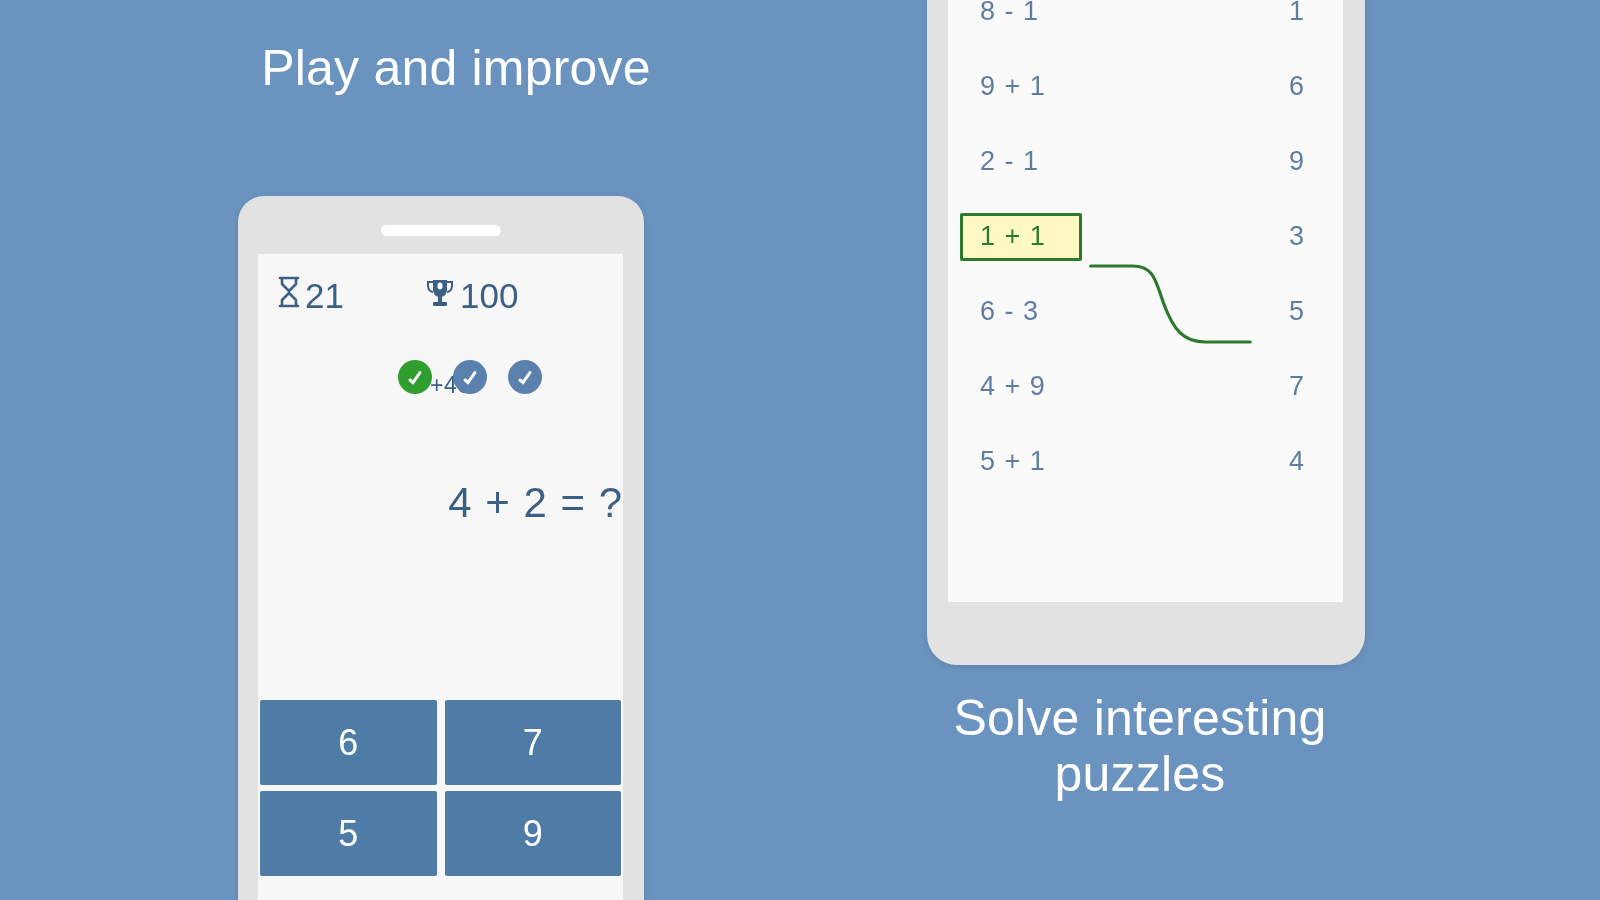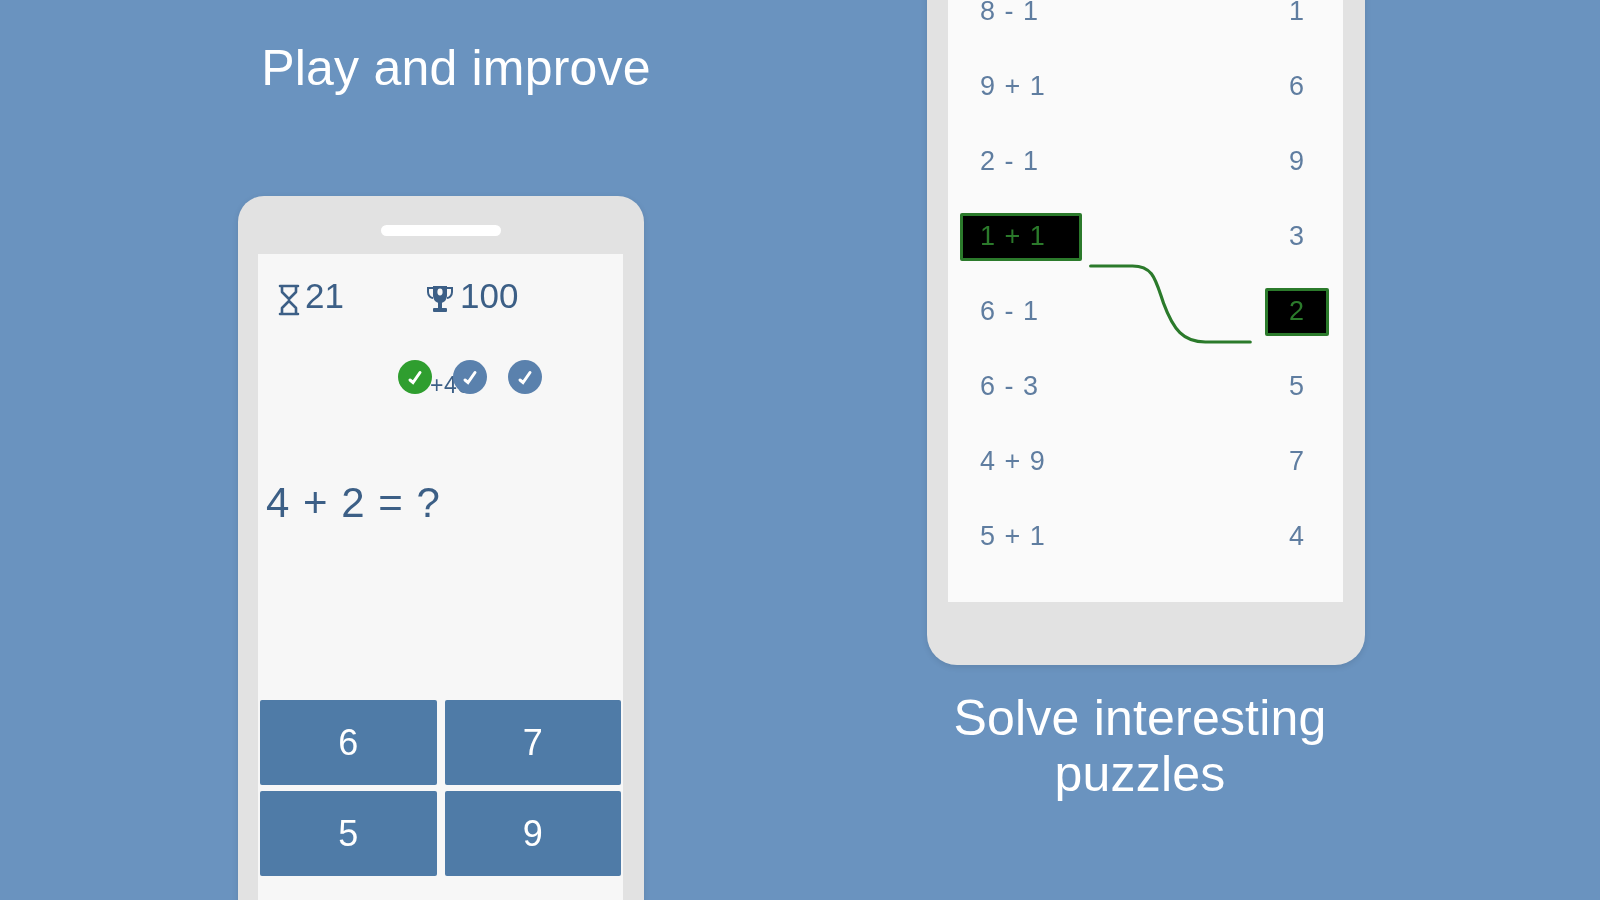--- a/index.html
+++ b/index.html
@@ -93,21 +93,21 @@
   .status-row {
     position: absolute;
     top: 22px;
     left: 0;
     right: 0;
     height: 44px;
   }
   .stat {
     position: absolute;
     display: flex;
-    align-items: flex-end;
+    align-items: flex-start;
     color: #3c5f86;
     font-size: 35px;
     font-weight: 400;
   }
   #stat-timer { left: 18px; top: 0; }
   #stat-score { left: 165px; top: 0; }
   .stat-icon {
     display: inline-block;
     margin-right: 3px;
     line-height: 0;
@@ -143,21 +143,21 @@
     justify-content: center;
   }
   .dot.green { background: #2f9e2f; }
   .dot.blue  { background: #5a81ad; }
 
   .question {
     position: absolute;
     top: 225px;
     left: 0;
     right: 0;
-    text-align: left;
+    text-align: right;
     color: #3c5f86;
     font-size: 42px;
     letter-spacing: 1px;
     padding-left: 8px;
   }
 
   .answer-grid {
     position: absolute;
     left: 2px;
     right: 2px;
@@ -203,21 +203,21 @@
     align-items: center;
     justify-content: center;
     height: 48px;
     box-sizing: border-box;
   }
   .cell.left  { left: 12px;  width: 122px; justify-content: flex-start; padding-left: 20px; }
   .cell.right { right: 14px; width: 64px;  justify-content: center; }
   .cell.selected {
     border: 3px solid #2b7a2b;
     color: #2b7a2b;
-    background: #000000;
+    background: #fef9c3;
     border-radius: 2px;
     text-align: right;
   }
   .cell.left.selected { padding-left: 17px; }
 
   #link-svg {
     position: absolute;
     left: 0;
     top: 0;
     width: 100%;
@@ -311,24 +311,20 @@
       <div class="puzzle-row">
         <div class="cell left">2 - 1</div>
         <div class="cell right">9</div>
       </div>
 
       <div class="puzzle-row">
         <div class="cell left selected">1 + 1</div>
         <div class="cell right">3</div>
       </div>
 
-      <div class="puzzle-row">
-        <div class="cell left">6 - 1</div>
-        <div class="cell right selected">2</div>
-      </div>
 
       <div class="puzzle-row">
         <div class="cell left">6 - 3</div>
         <div class="cell right">5</div>
       </div>
 
       <div class="puzzle-row">
         <div class="cell left">4 + 9</div>
         <div class="cell right">7</div>
       </div>

